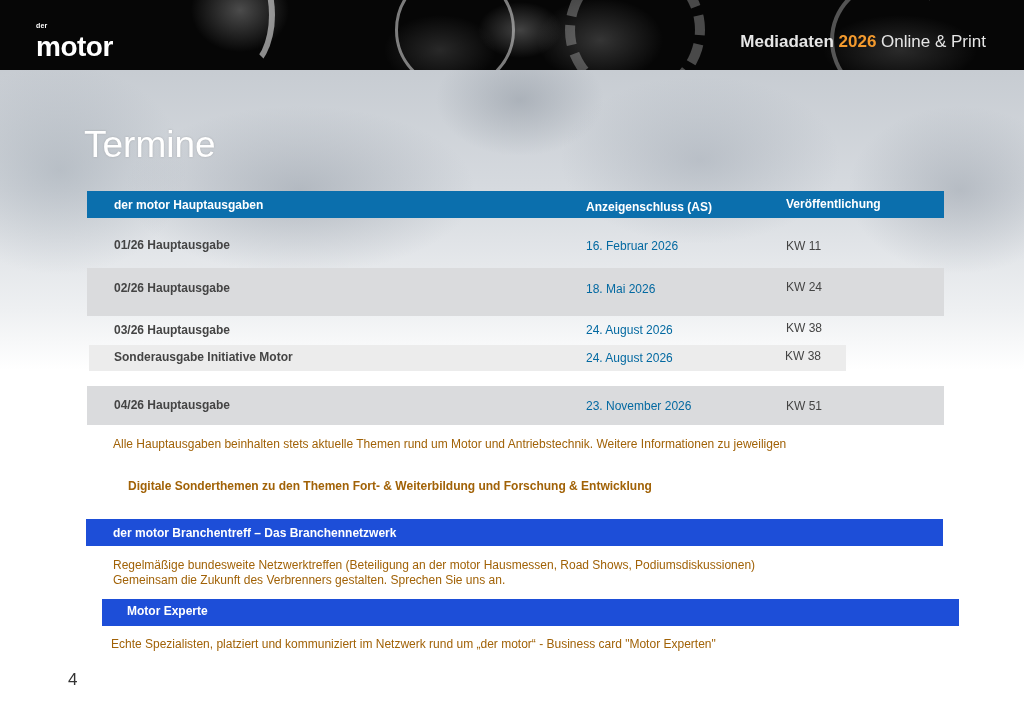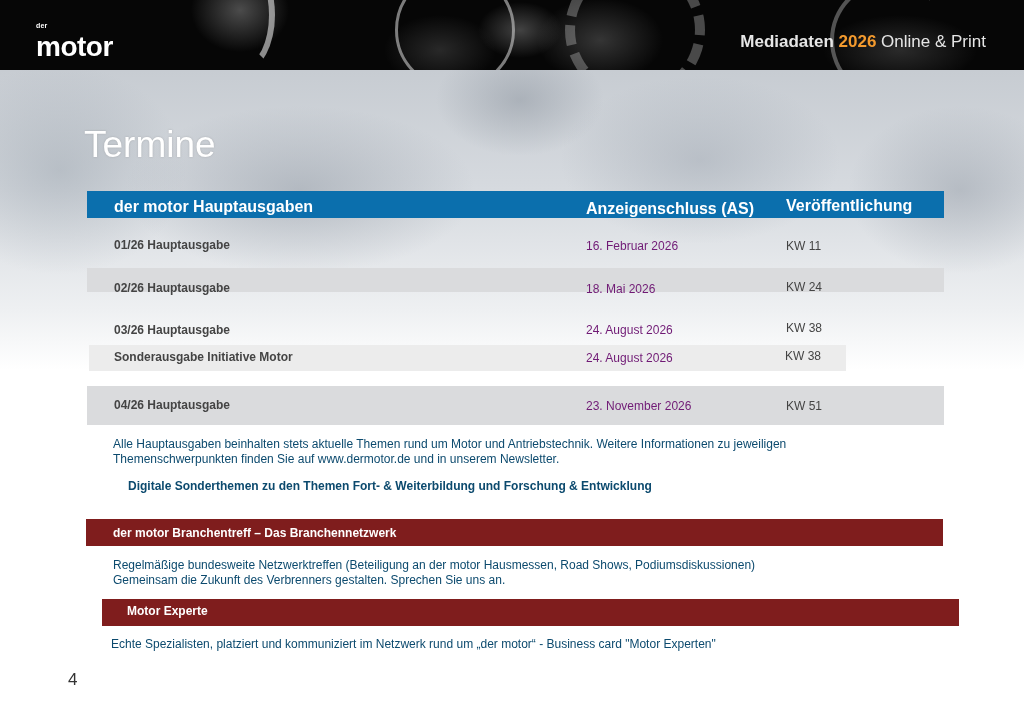--- a/index.html
+++ b/index.html
@@ -55,38 +55,38 @@
 
     .page-title {
       position: absolute; left: 84px; top: 124px; font-size: 37px; color: #ffffff;
       text-shadow: 0 0 2px rgba(120,120,120,0.4);
     }
 
     
     .table { position: absolute; left: 87px; top: 191px; width: 857px; }
     .thead {
       position: absolute; left: 0; top: 0; width: 857px; height: 27px; background: #0b6fad; color: #ffffff;
-      font-size: 16px; font-weight: bold;
+      font-size: 12px; font-weight: bold;
     }
     .thead .c1 { position: absolute; left: 27px; top: 7px; }
     .thead .c2 { position: absolute; left: 499px; top: 9px; }
     .thead .c3 { position: absolute; left: 699px; top: 6px; }
 
     .row { position: absolute; left: 0; width: 857px; font-size: 12px; }
     .row.shaded { background: #dadbdd; }
     .row.light { background: #ececec; }
     .row .name { position: absolute; left: 27px; font-weight: bold; color: #444; }
-    .row .date { position: absolute; left: 499px; color: #701a75; }
+    .row .date { position: absolute; left: 499px; color: #0369a1; }
     .row .kw { position: absolute; left: 699px; color: #444; }
 
-    .note { position: absolute; left: 113px; font-size: 12px; color: #0c4a6e; line-height: 15px; }
+    .note { position: absolute; left: 113px; font-size: 12px; color: #a16207; line-height: 15px; }
     .note.bold { font-weight: bold; padding-left: 15px; }
 
     .bar {
-      position: absolute; left: 86px; width: 857px; height: 27px; background: #7f1d1d; color: #ffffff;
+      position: absolute; left: 86px; width: 857px; height: 27px; background: #1d4ed8; color: #ffffff;
       font-size: 12px; font-weight: bold;
     }
     .bar span { position: absolute; left: 27px; top: 7px; }
 
     .page-number { position: absolute; left: 68px; top: 670px; font-size: 17px; color: #333; }
   </style>
 </head>
 <body>
 
 <div class="header">
@@ -115,21 +115,21 @@
     <span class="c2">Anzeigenschluss (AS)</span>
     <span class="c3">Veröffentlichung</span>
   </div>
 
   <div class="row" style="top:27px;height:50px;">
     <span class="name" style="top:20px;">01/26 Hauptausgabe</span>
     <span class="date" style="top:21px;">16. Februar 2026</span>
     <span class="kw" style="top:21px;">KW 11</span>
   </div>
 
-  <div class="row shaded" style="top:77px;height:24px;">
+  <div class="row shaded" style="top:77px;height:48px;">
     <span class="name" style="top:13px;">02/26 Hauptausgabe</span>
     <span class="date" style="top:14px;">18. Mai 2026</span>
     <span class="kw" style="top:12px;">KW 24</span>
   </div>
 
   <div class="row" style="top:116px;height:38px;">
     <span class="name" style="top:16px;">03/26 Hauptausgabe</span>
     <span class="date" style="top:16px;">24. August 2026</span>
     <span class="kw" style="top:14px;">KW 38</span>
   </div>
@@ -142,21 +142,20 @@
 
   <div class="row shaded" style="top:195px;height:39px;">
     <span class="name" style="top:12px;">04/26 Hauptausgabe</span>
     <span class="date" style="top:13px;">23. November 2026</span>
     <span class="kw" style="top:13px;">KW 51</span>
   </div>
 </div>
 
 <div class="note" style="top:437px;">
   <div>Alle Hauptausgaben beinhalten stets aktuelle Themen rund um Motor und Antriebstechnik. Weitere Informationen zu jeweiligen</div>
-  <div>Themenschwerpunkten finden Sie auf www.dermotor.de und in unserem Newsletter.</div>
 </div>
 <div class="note bold" style="top:479px;">Digitale Sonderthemen zu den Themen Fort- &amp; Weiterbildung und Forschung &amp; Entwicklung</div>
 
 <div class="bar" style="top:519px;">
   <span>der motor Branchentreff – Das Branchennetzwerk</span>
 </div>
 <div class="note" style="top:558px;">
   <div>Regelmäßige bundesweite Netzwerktreffen (Beteiligung an der motor Hausmessen, Road Shows, Podiumsdiskussionen)</div>
   <div>Gemeinsam die Zukunft des Verbrenners gestalten. Sprechen Sie uns an.</div>
 </div>

